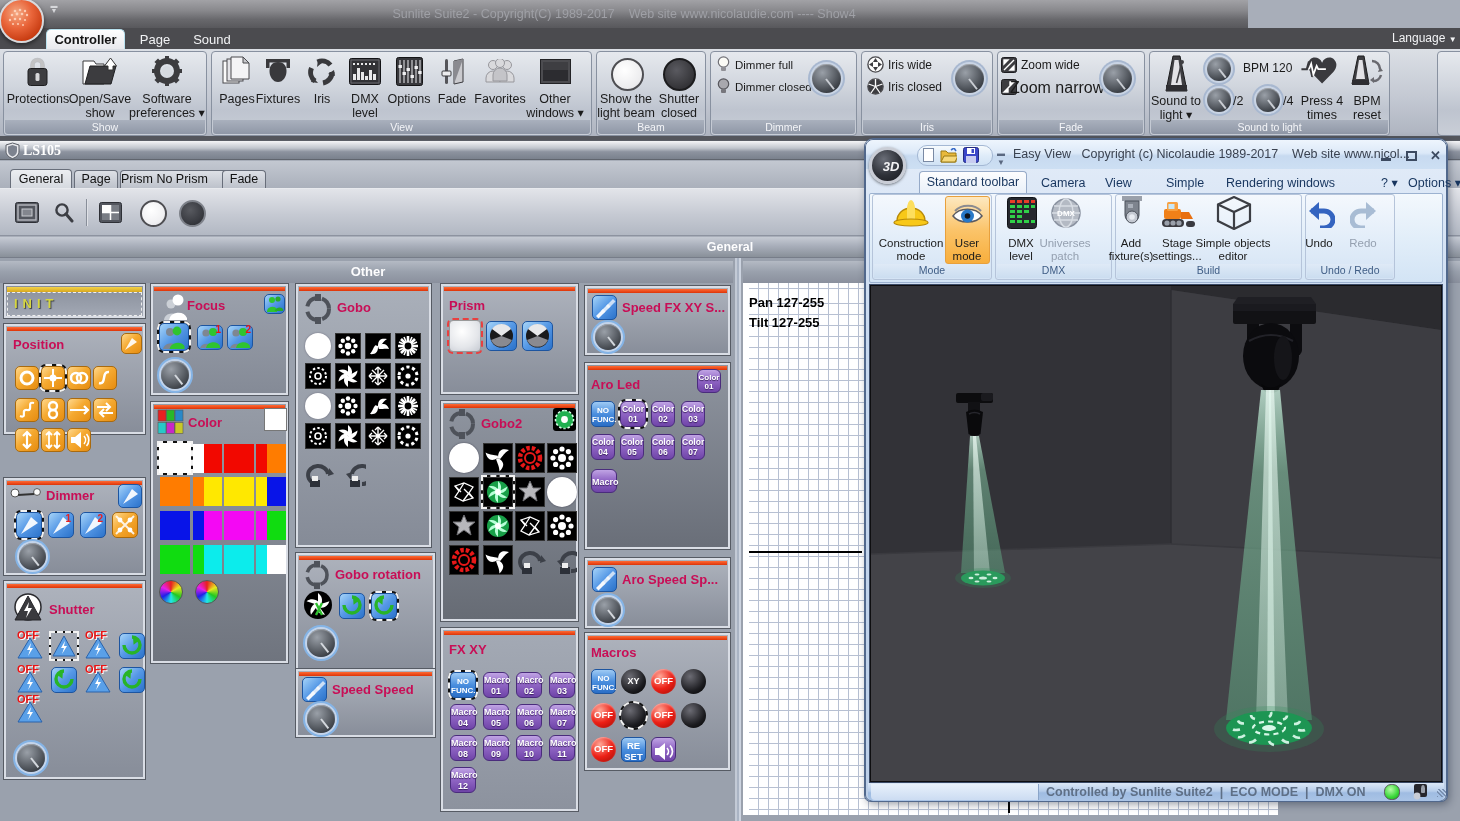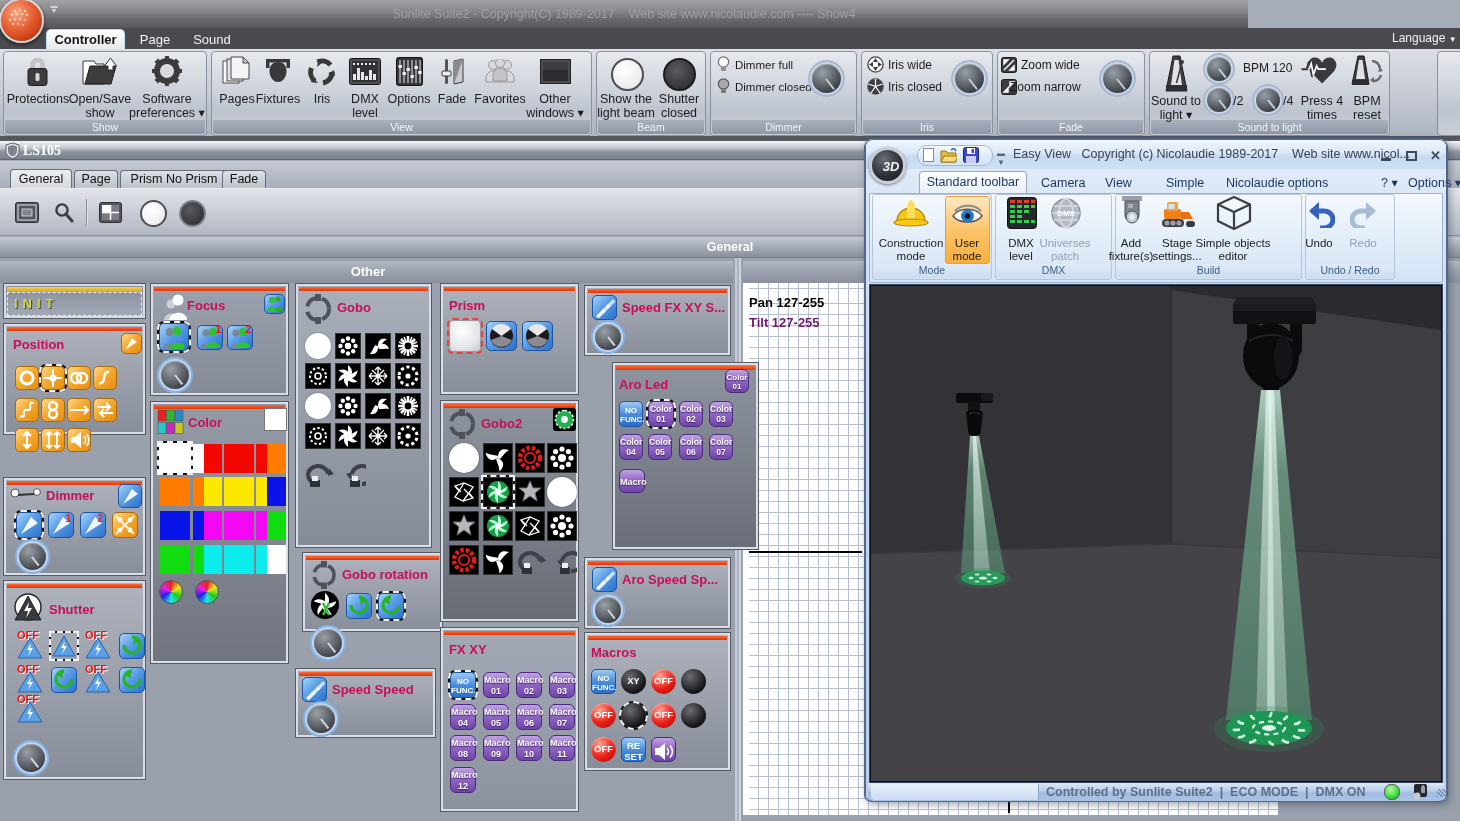--- a/index.html
+++ b/index.html
@@ -253,21 +253,21 @@
 
 <svg class="a" style="left:1001px;top:57px" width="16" height="16" viewBox="0 0 16 16">
     <rect x=".5" y=".5" width="15" height="15" rx="2" fill="#3c3c40" stroke="#1e1e22"></rect>
     <path d="M3 13 L13 3 M3 3 l0 4 4-4 z M13 13 l0-4 -4 4z" stroke="#fff" stroke-width="1.4" fill="#fff"></path>
   </svg>
 <div class="rl" style="left:1021px;top:59px;width:100px;text-align:left;font-size:12px">Zoom wide</div>
 <svg class="a" style="left:1001px;top:79px" width="16" height="16" viewBox="0 0 16 16">
     <rect x=".5" y=".5" width="15" height="15" rx="2" fill="#3c3c40" stroke="#1e1e22"></rect>
     <path d="M3 13 L13 3 M7 9 l0 4 -4 0 z M9 7 l0-4 4 0z" stroke="#fff" stroke-width="1.4" fill="#fff"></path>
   </svg>
-<div class="rl" style="left:1010px;top:81px;width:100px;text-align:left;font-size:12px">Zoom narrow</div>
+<div class="rl" style="left:1010px;top:81px;width:100px;text-align:left;font-size:16px">Zoom narrow</div>
 <div class="kn" style="left:1103px;top:64px;width:29px;height:29px">
     <i></i>
   </div>
 
 <svg class="a" style="left:1163px;top:55px" width="27" height="37" viewBox="0 0 27 37">
     <path d="M10 1 h7 L24 36 H3 z" fill="#3e3e42" stroke="#1c1c1e"></path>
     <path d="M11.5 5 h4 L19 30 H8 z" fill="#e2e2e6"></path>
     <path d="M13.5 28 L19 7" stroke="#3e3e42" stroke-width="1.6"></path>
     <circle cx="19" cy="7" r="2" fill="#3e3e42"></circle>
     <rect x="3" y="30" width="21" height="6" fill="#2e2e32"></rect>
@@ -308,21 +308,21 @@
 <div class="a" style="left:0;top:140px;width:1460px;height:20px;background:linear-gradient(#f4f5f7,#c0c5cd 40%,#8d939f 60%,#7a818d);border-top:1px solid #5a5e66;border-bottom:1px solid #60656e"></div>
 <svg class="a" style="left:5px;top:142px" width="15" height="17" viewBox="0 0 15 17">
     <path d="M7.5 1 L14 3 V9 c0 4-3 6.5-6.5 7.5 C4 15.5 1 13 1 9 V3 z" fill="#e9eaee" stroke="#5a5e66"></path>
     <path d="M7.5 3 L12 4.5 V9 c0 3-2 4.6-4.5 5.4 C5 13.6 3 12 3 9 V4.5 z" fill="#7d838f"></path>
   </svg>
 <div class="a" style="left:23px;top:143px;font-family:'Liberation Serif',serif;font-size:14px;font-weight:bold;color:#fff">LS105</div>
 
 <div class="a" style="left:0;top:161px;width:1460px;height:27px;background:linear-gradient(#c3c8d1,#aab0bb)"></div>
 <div class="a" style="left:10px;top:169px;width:62px;height:19px;background:linear-gradient(#eceef1,#d6dae0);border:1px solid #686e7a;border-bottom:none;border-radius:4px 4px 0 0;text-align:center;font-size:12.5px;color:#111;line-height:18px;z-index:2">General</div>
 <div class="a" style="left:74px;top:170px;width:44px;height:18px;background:linear-gradient(#dde0e6,#bdc2cb);border:1px solid #686e7a;border-bottom:none;border-radius:4px 4px 0 0;text-align:center;font-size:12.5px;color:#111;line-height:17px">Page</div>
-<div class="a" style="left:120px;top:170px;width:108px;height:18px;background:linear-gradient(#dde0e6,#bdc2cb);border:1px solid #686e7a;border-bottom:none;border-radius:4px 4px 0 0;text-align:center;font-size:12.5px;color:#111;line-height:17px">Prism No Prism</div>
+<div class="a" style="left:120px;top:170px;width:108px;height:18px;background:linear-gradient(#dde0e6,#bdc2cb);border:1px solid #686e7a;border-bottom:none;border-radius:4px 4px 0 0;text-align:left;font-size:12.5px;color:#111;line-height:17px">Prism No Prism</div>
 <div class="a" style="left:222px;top:170px;width:44px;height:18px;background:linear-gradient(#dde0e6,#bdc2cb);border:1px solid #686e7a;border-bottom:none;border-radius:4px 4px 0 0;text-align:center;font-size:12.5px;color:#111;line-height:17px">Fade</div>
 
 <div class="a" style="left:0;top:188px;width:1460px;height:48px;background:linear-gradient(#e2e4e9,#c6cad3 55%,#b2b8c3);border-top:1px solid #e8eaee;border-bottom:1px solid #8d93a0"></div>
 <svg class="a" style="left:15px;top:202px" width="24" height="21" viewBox="0 0 24 21">
     <rect x=".5" y=".5" width="23" height="20" rx="2" fill="#53565e" stroke="#2e3036"></rect>
     <rect x="3" y="3" width="18" height="15" fill="none" stroke="#b8bac0" stroke-width="1.4"></rect>
     <rect x="7" y="7" width="10" height="7" fill="#83868e" stroke="#c8cacf"></rect>
   </svg>
 <svg class="a" style="left:54px;top:202px" width="20" height="21" viewBox="0 0 20 21">
     <circle cx="8" cy="8" r="5.6" fill="none" stroke="#3c3e44" stroke-width="2.4"></circle>
@@ -343,21 +343,21 @@
 <div class="a" style="left:0;top:258px;width:1460px;height:563px;background:#9aa1ad"></div>
 <div class="a" style="left:0;top:261px;width:736px;height:22px;background:linear-gradient(#b4bac4,#99a0ac 50%,#8a909d);text-align:center;font-size:13px;font-weight:bold;color:#fdfdfe;line-height:21px">Other</div>
 <div class="a" style="left:741px;top:261px;width:719px;height:22px;background:linear-gradient(#b4bac4,#99a0ac 50%,#8a909d)"></div>
 <div class="a" style="left:733px;top:258px;width:10px;height:563px;background:linear-gradient(90deg,#9aa1ad 2px,#c3cad6 2px,#c3cad6 4px,#aab4c4 4px,#aab4c4 6px,#cdd4e0 6px,#cdd4e0 8px,#9aa1ad 8px)"></div>
 
 <div class="a" style="left:743px;top:283px;width:535px;height:532px;background:
  repeating-linear-gradient(to right, transparent 0, transparent 9px, #b7c0d2 9px, #b7c0d2 10px),
  repeating-linear-gradient(to bottom, transparent 0, transparent 10px, #b7c0d2 10px, #b7c0d2 11px),#fff;background-position:6px 10px, 6px 10px"></div>
 <div class="a" style="left:743px;top:283px;width:6px;height:532px;background:#fff"></div>
 <div class="a" style="left:749px;top:295px;font-size:13px;font-weight:bold;color:#000">Pan 127-255</div>
-<div class="a" style="left:749px;top:315px;font-size:13px;font-weight:bold;color:#701a75">Tilt 127-255</div>
+<div class="a" style="left:749px;top:315px;font-size:13px;font-weight:bold;color:#000000">Tilt 127-255</div>
 <div class="a" style="left:749px;top:551px;width:113px;height:2px;background:#000"></div>
 <div class="a" style="left:1008px;top:801px;width:2px;height:12px;background:#000"></div>
 
 <div class="panel" style="left:3px;top:283px;width:143px;height:36px;background:linear-gradient(#878d99,#a4aab6)">
  <div class="a" style="left:3px;right:3px;top:3px;height:5px;background:linear-gradient(#f2d24a,#d8a81e)"></div>
  <div class="a" style="left:10px;top:12px;font-size:13px;font-weight:bold;letter-spacing:5px;color:#d6d640;text-shadow:1px 1px 1px #3a3e46">INIT</div>
  <div class="a" style="left:4px;top:9px;right:4px;bottom:3px;outline:1.5px dashed #eee"></div>
 </div>
 <div class="panel" style="left:3px;top:323px;width:143px;height:112px">
  <div class="rbar"></div>
@@ -700,21 +700,21 @@
         <rect x="8" y="16" width="6" height="5" fill="#eee"></rect>
       </g>
       <g transform="translate(34,0)">
         <path d="M14 14 a10 9 0 1 1 10 10" fill="none" stroke="#3c4048" stroke-width="4"></path>
         <path d="M12 8 l-6 2 5 6z" fill="#3c4048" transform="translate(2,4)"></path>
         <rect x="12" y="20" width="10" height="7" fill="#2c3038"></rect>
         <rect x="14" y="16" width="6" height="5" fill="#eee"></rect>
       </g>
     </svg>
 </div>
-<div class="panel" style="left:302px;top:552px;width:141px;height:80px">
+<div class="panel" style="left:295px;top:552px;width:141px;height:121px">
  <div class="rbar"></div>
  <svg class="a" style="left:7px;top:8px" width="28" height="28" viewBox="0 0 28 28">
       <circle cx="14" cy="14" r="10" fill="none" stroke="#4e525a" stroke-width="3.6" stroke-dasharray="12 5"></circle>
       <rect x="11" y="0" width="6" height="6.5" fill="#4e525a"></rect>
       <rect x="11" y="21.5" width="6" height="6.5" fill="#4e525a"></rect>
     </svg>
  <div class="ptitle" style="left:39px;top:14px">Gobo rotation</div>
  <div class="a" style="left:8px;top:38px;width:28px;height:28px;border-radius:50%;background:#000"><svg width="28" height="28" viewBox="0 0 28 28">
         <g fill="#fff">
           <path d="M14 14 L14 2 C18 5 19 9 17 14z"></path>
@@ -919,21 +919,21 @@
           <path d="M3 20 l7 -7 2.5 2.5 -7 7z"></path>
           <path d="M8 15 l7 -7 2.5 2.5 -7 7z" opacity=".85"></path>
           <path d="M13 10 l7 -7 2.5 2.5 -7 7z" opacity=".75"></path>
         </g>
       </svg></div>
  <div class="ptitle" style="left:37px;top:14px">Speed FX XY S...</div>
  <div class="kb" style="left:10px;top:38px;width:26px;height:26px">
       <i></i>
     </div>
 </div>
-<div class="panel" style="left:612px;top:362px;width:147px;height:188px;background:linear-gradient(#8f95a0,#696e78)">
+<div class="panel" style="left:584px;top:362px;width:147px;height:188px;background:linear-gradient(#8f95a0,#696e78)">
  <div class="rbar"></div>
  <div class="ptitle" style="left:6px;top:14px">Aro Led</div>
  <div class="mb" style="left:112px;top:6px;width:24px;height:24px;font-size:8px;line-height:9px;padding-top:3px">Color<br>01</div>
  <div class="nf" style="left:6px;top:38px;width:24px;height:26px">NO<br>FUNC.</div>
  <div class="mb sel" style="left:35px;top:38px;width:26px;height:26px;font-size:8.5px;line-height:10px">Color<br>01</div>
  <div class="mb" style="left:66px;top:38px;width:24px;height:26px;font-size:8.5px;line-height:10px">Color<br>02</div>
  <div class="mb" style="left:96px;top:38px;width:24px;height:26px;font-size:8.5px;line-height:10px">Color<br>03</div>
  <div class="mb" style="left:6px;top:71px;width:24px;height:26px;font-size:8.5px;line-height:10px">Color<br>04</div>
  <div class="mb" style="left:35px;top:71px;width:24px;height:26px;font-size:8.5px;line-height:10px">Color<br>05</div>
  <div class="mb" style="left:66px;top:71px;width:24px;height:26px;font-size:8.5px;line-height:10px">Color<br>06</div>
@@ -996,21 +996,21 @@
 <div class="a" style="left:997px;top:149px;font-size:8px;color:#5a6880">▬<br>▼</div>
 <div class="a" style="left:1013px;top:147px;font-size:12.5px;color:#3a4250;white-space:nowrap">Easy View&nbsp;&nbsp;&nbsp;Copyright (c) Nicolaudie 1989-2017&nbsp;&nbsp;&nbsp;&nbsp;Web site www.nicol...</div>
 <div class="a" style="left:1381px;top:158px;width:10px;height:3px;background:#3c4a60"></div>
 <div class="a" style="left:1406px;top:151px;width:11px;height:10px;border:2px solid #3c4a60"></div>
 <div class="a" style="left:1430px;top:148px;font-size:13px;color:#3c4a60;font-weight:bold">✕</div>
 
 <div class="a" style="left:919px;top:171px;width:108px;height:22px;background:linear-gradient(#fdfdfe,#e9f0f9);border:1px solid #96aac8;border-bottom:none;border-radius:4px 4px 0 0;text-align:center;font-size:12.5px;color:#17355e;line-height:21px;z-index:4">Standard toolbar</div>
 <div class="etab" style="left:1041px;top:176px">Camera</div>
 <div class="etab" style="left:1105px;top:176px">View</div>
 <div class="etab" style="left:1166px;top:176px">Simple</div>
-<div class="etab" style="left:1226px;top:176px">Nicolaudie options</div>
+<div class="etab" style="left:1226px;top:176px">Rendering windows</div>
 <div class="etab" style="left:1381px;top:175px">? ▾&nbsp;&nbsp;&nbsp;Options ▾</div>
 
 <div class="a" style="left:869px;top:193px;width:574px;height:90px;background:linear-gradient(#f3f8fd,#e2eef9 50%,#d3e4f5);border:1px solid #9cb2d0;border-radius:2px"></div>
 <div class="egrp" style="left:872px;top:194px;width:120px;height:86px">
     <div class="eglabel">Mode</div>
   </div>
 <div class="egrp" style="left:995px;top:194px;width:117px;height:86px">
     <div class="eglabel">DMX</div>
   </div>
 <div class="egrp" style="left:1115px;top:194px;width:187px;height:86px">

